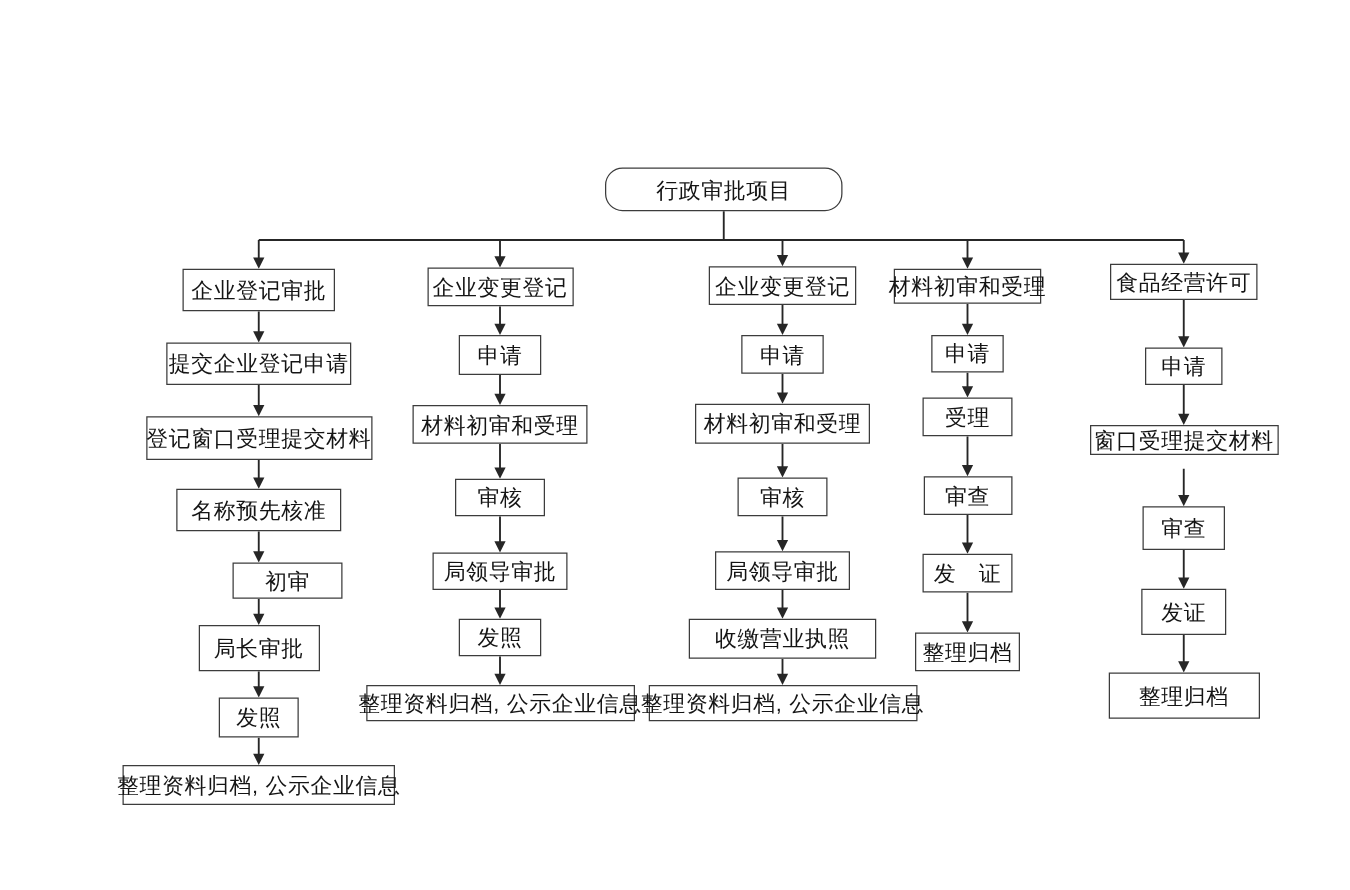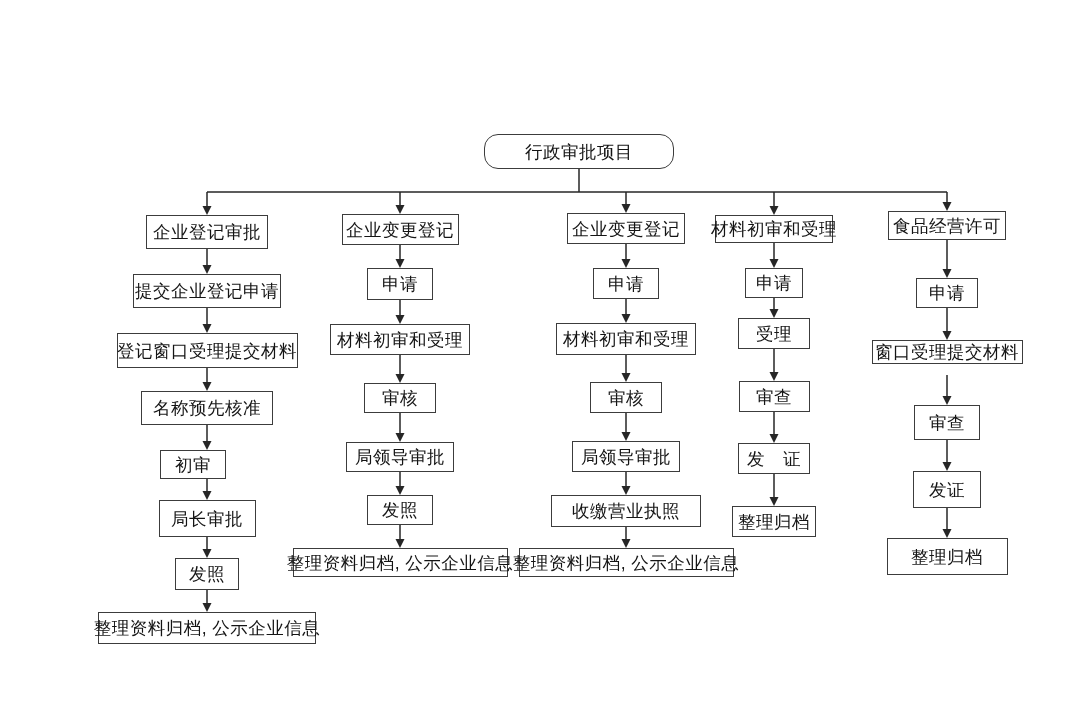--- a/index.html
+++ b/index.html
@@ -123,21 +123,21 @@
       <polygon points="942.5,462 951.5,462 947,471" fill="#262626"></polygon>
       <line x1="947" y1="508" x2="947" y2="530" stroke="#262626" stroke-width="1.5"></line>
       <polygon points="942.5,529 951.5,529 947,538" fill="#262626"></polygon>
     </svg>
   <div class="node" id="root-node" style="left: 484px; top: 134px; width: 190px; height: 35px; border-radius: 14px;">行政审批项目</div>
   <div id="nodes">
       <div class="node" style="left: 146px; top: 215px; width: 122px; height: 34px;">企业登记审批</div>
       <div class="node" style="left: 133px; top: 274px; width: 148px; height: 34px; font-family: Liberation Mono, monospace;">提交企业登记申请</div>
       <div class="node" style="left: 116.5px; top: 333px; width: 181px; height: 35px;">登记窗口受理提交材料</div>
       <div class="node" style="left: 141px; top: 391px; width: 132px; height: 34px;">名称预先核准</div>
-      <div class="node" style="left: 160px; top: 450px; width: 66px; height: 29px;">初审</div>
+      <div class="node" style="left: 186px; top: 450px; width: 88px; height: 29px;">初审</div>
       <div class="node" style="left: 158.5px; top: 500px; width: 97px; height: 37px;">局长审批</div>
       <div class="node" style="left: 175px; top: 558px; width: 64px; height: 32px;">发照</div>
       <div class="node" style="left: 98px; top: 612px; width: 218px; height: 32px;">整理资料归档, 公示企业信息</div>
       <div class="node" style="left: 341.5px; top: 214px; width: 117px; height: 31px;">企业变更登记</div>
       <div class="node" style="left: 367px; top: 268px; width: 66px; height: 32px;">申请</div>
       <div class="node" style="left: 330px; top: 324px; width: 140px; height: 31px;">材料初审和受理</div>
       <div class="node" style="left: 364px; top: 383px; width: 72px; height: 30px;">审核</div>
       <div class="node" style="left: 346px; top: 442px; width: 108px; height: 30px;">局领导审批</div>
       <div class="node" style="left: 367px; top: 495px; width: 66px; height: 30px;">发照</div>
       <div class="node" style="left: 292.5px; top: 548px; width: 215px; height: 29px;">整理资料归档, 公示企业信息</div>

